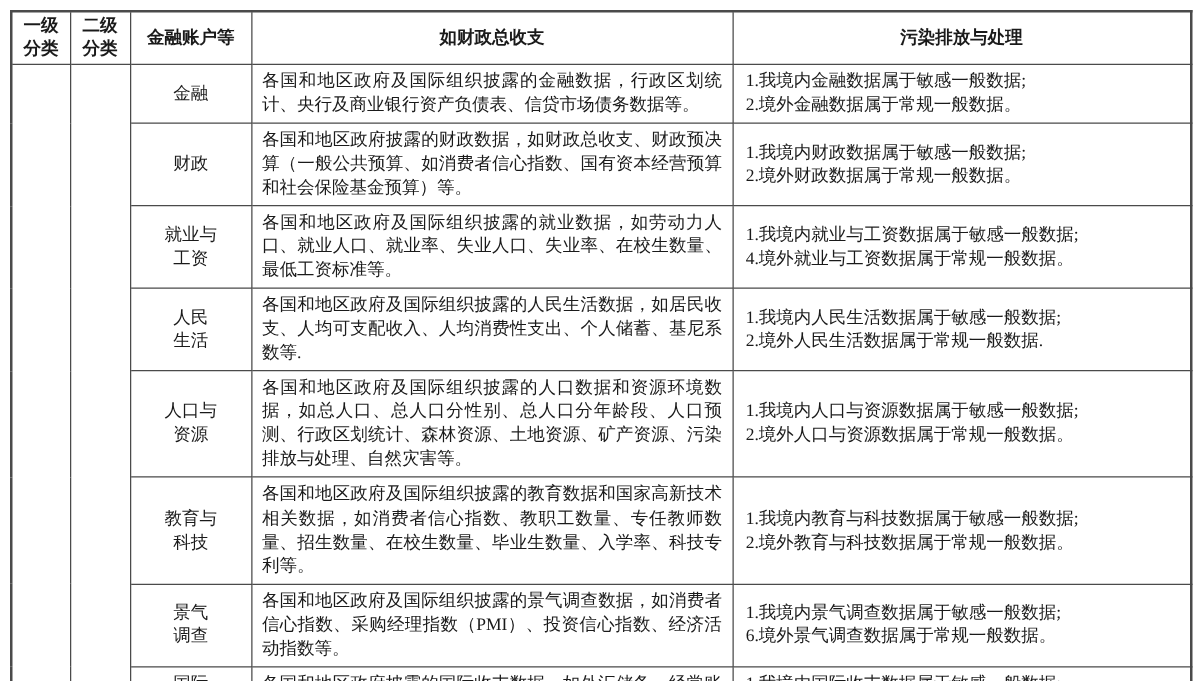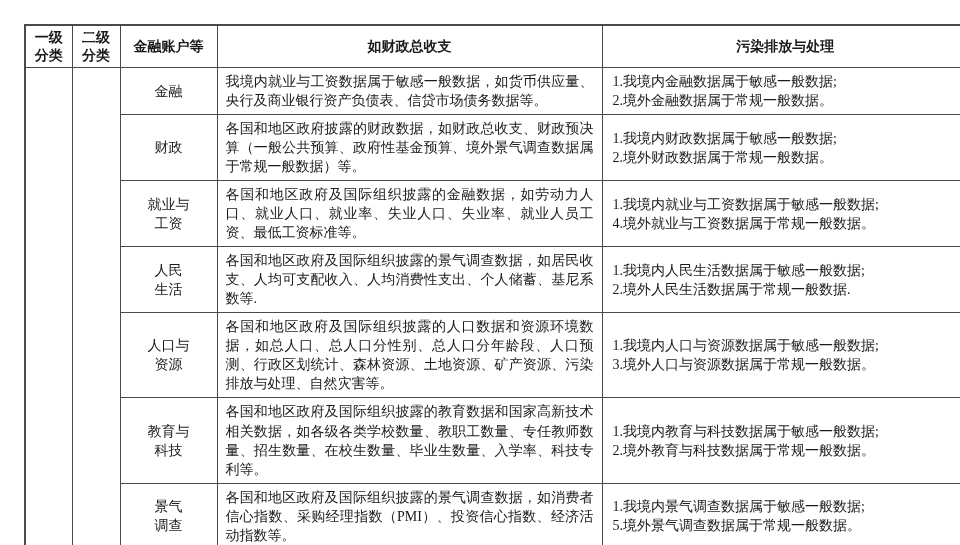--- a/index.html
+++ b/index.html
@@ -6,21 +6,21 @@
     margin: 0;
     padding: 0;
     background: #ffffff;
     font-family: "Liberation Serif", "DejaVu Serif", serif;
     color: #1a1a1a;
   }
   .page {
     width: 960px;
     height: 545px;
     box-sizing: border-box;
-    padding: 24px;
+    padding: 8px;
     background: #ffffff;
     overflow: hidden;
   }
   table.cls-table {
     border-collapse: collapse;
     width: 944px;
     table-layout: fixed;
     border: 2px solid #4a4a4a;
   }
   .cls-table th, .cls-table td {
@@ -82,64 +82,64 @@
         <th>金融账户等</th>
         <th>如财政总收支</th>
         <th>污染排放与处理</th>
       </tr>
     </thead>
     <tbody>
       <tr>
         <td class="empty-cell" rowspan="8"></td>
         <td class="empty-cell" rowspan="8"></td>
         <td class="cat-cell">金融</td>
-        <td class="desc-cell">我境内就业与工资数据属于敏感一般数据，如货币供应量、央行及商业银行资产负债表、信贷市场债务数据等。</td>
+        <td class="desc-cell">各国和地区政府及国际组织披露的金融数据，行政区划统计、央行及商业银行资产负债表、信贷市场债务数据等。</td>
         <td class="level-cell">1.我境内金融数据属于敏感一般数据;
 2.境外金融数据属于常规一般数据。</td>
       </tr>
       <tr>
         <td class="cat-cell">财政</td>
-        <td class="desc-cell">各国和地区政府披露的财政数据，如财政总收支、财政预决算（一般公共预算、政府性基金预算、境外景气调查数据属于常规一般数据）等。</td>
+        <td class="desc-cell">各国和地区政府披露的财政数据，如财政总收支、财政预决算（一般公共预算、如消费者信心指数、国有资本经营预算和社会保险基金预算）等。</td>
         <td class="level-cell">1.我境内财政数据属于敏感一般数据;
 2.境外财政数据属于常规一般数据。</td>
       </tr>
       <tr>
         <td class="cat-cell">就业与
 工资</td>
-        <td class="desc-cell">各国和地区政府及国际组织披露的金融数据，如劳动力人口、就业人口、就业率、失业人口、失业率、就业人员工资、最低工资标准等。</td>
+        <td class="desc-cell">各国和地区政府及国际组织披露的就业数据，如劳动力人口、就业人口、就业率、失业人口、失业率、在校生数量、最低工资标准等。</td>
         <td class="level-cell">1.我境内就业与工资数据属于敏感一般数据;
 4.境外就业与工资数据属于常规一般数据。</td>
       </tr>
       <tr>
         <td class="cat-cell">人民
 生活</td>
-        <td class="desc-cell">各国和地区政府及国际组织披露的景气调查数据，如居民收支、人均可支配收入、人均消费性支出、个人储蓄、基尼系数等.</td>
+        <td class="desc-cell">各国和地区政府及国际组织披露的人民生活数据，如居民收支、人均可支配收入、人均消费性支出、个人储蓄、基尼系数等.</td>
         <td class="level-cell">1.我境内人民生活数据属于敏感一般数据;
 2.境外人民生活数据属于常规一般数据.</td>
       </tr>
       <tr>
         <td class="cat-cell">人口与
 资源</td>
         <td class="desc-cell">各国和地区政府及国际组织披露的人口数据和资源环境数据，如总人口、总人口分性别、总人口分年龄段、人口预测、行政区划统计、森林资源、土地资源、矿产资源、污染排放与处理、自然灾害等。</td>
         <td class="level-cell">1.我境内人口与资源数据属于敏感一般数据;
-3.境外人口与资源数据属于常规一般数据。</td>
+2.境外人口与资源数据属于常规一般数据。</td>
       </tr>
       <tr>
         <td class="cat-cell">教育与
 科技</td>
-        <td class="desc-cell">各国和地区政府及国际组织披露的教育数据和国家高新技术相关数据，如各级各类学校数量、教职工数量、专任教师数量、招生数量、在校生数量、毕业生数量、入学率、科技专利等。</td>
+        <td class="desc-cell">各国和地区政府及国际组织披露的教育数据和国家高新技术相关数据，如消费者信心指数、教职工数量、专任教师数量、招生数量、在校生数量、毕业生数量、入学率、科技专利等。</td>
         <td class="level-cell">1.我境内教育与科技数据属于敏感一般数据;
 2.境外教育与科技数据属于常规一般数据。</td>
       </tr>
       <tr>
         <td class="cat-cell">景气
 调查</td>
         <td class="desc-cell">各国和地区政府及国际组织披露的景气调查数据，如消费者信心指数、采购经理指数（PMI）、投资信心指数、经济活动指数等。</td>
         <td class="level-cell">1.我境内景气调查数据属于敏感一般数据;
-5.境外景气调查数据属于常规一般数据。</td>
+6.境外景气调查数据属于常规一般数据。</td>
       </tr>
       <tr>
         <td class="cat-cell">国际
 收支</td>
         <td class="desc-cell">各国和地区政府披露的国际收支数据，如外汇储备、经常账户、资本账户、金融账户等。</td>
         <td class="level-cell">1.我境内国际收支数据属于敏感一般数据;
 2.境外其他国家/地区国际收支数据属于常规一般数据。</td>
       </tr>
     </tbody>
   </table>

